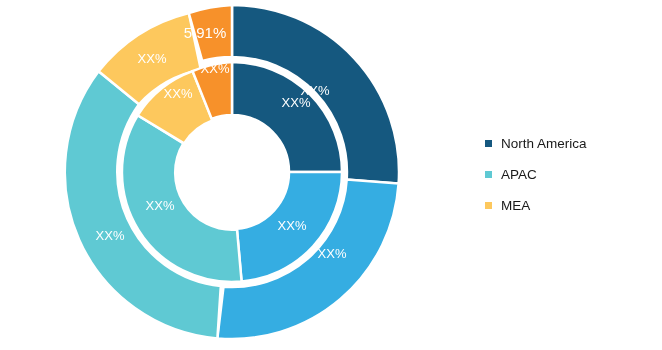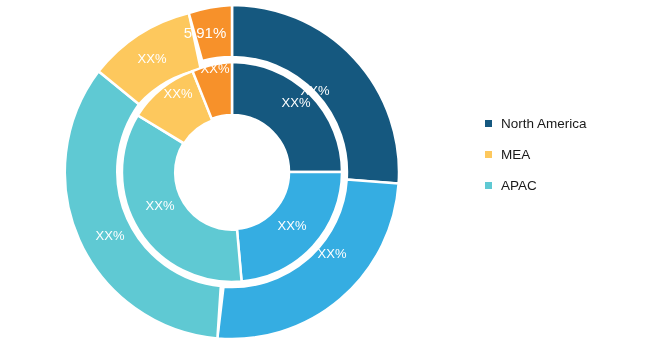--- a/index.html
+++ b/index.html
@@ -37,21 +37,21 @@
     text-anchor: middle;
     dominant-baseline: middle;
     paint-order: stroke;
   }
   .slice-label.big {
     font-size: 15px;
   }
   #legend {
     position: absolute;
     left: 485px;
-    top: 108px;
+    top: 128px;
     width: 175px;
   }
   .legend-item {
     display: flex;
     align-items: center;
     height: 31px;
   }
   .legend-swatch {
     width: 7px;
     height: 7px;
@@ -164,25 +164,25 @@
 
   <div id="legend">
 
     <div class="legend-item">
       <span class="legend-swatch" style="background:#15587f"></span>
       <span class="legend-label">North America</span>
     </div>
 
 
     <div class="legend-item">
-      <span class="legend-swatch" style="background:#fdc85d"></span>
-      <span class="legend-label">MEA</span>
+      <span class="legend-swatch" style="background:#5fc9d3"></span>
+      <span class="legend-label">APAC</span>
     </div>
 
     <div class="legend-item">
-      <span class="legend-swatch" style="background:#5fc9d3"></span>
-      <span class="legend-label">APAC</span>
+      <span class="legend-swatch" style="background:#fdc85d"></span>
+      <span class="legend-label">MEA</span>
     </div>
 
 
   </div>
 
 </div>
 
 </body></html>

